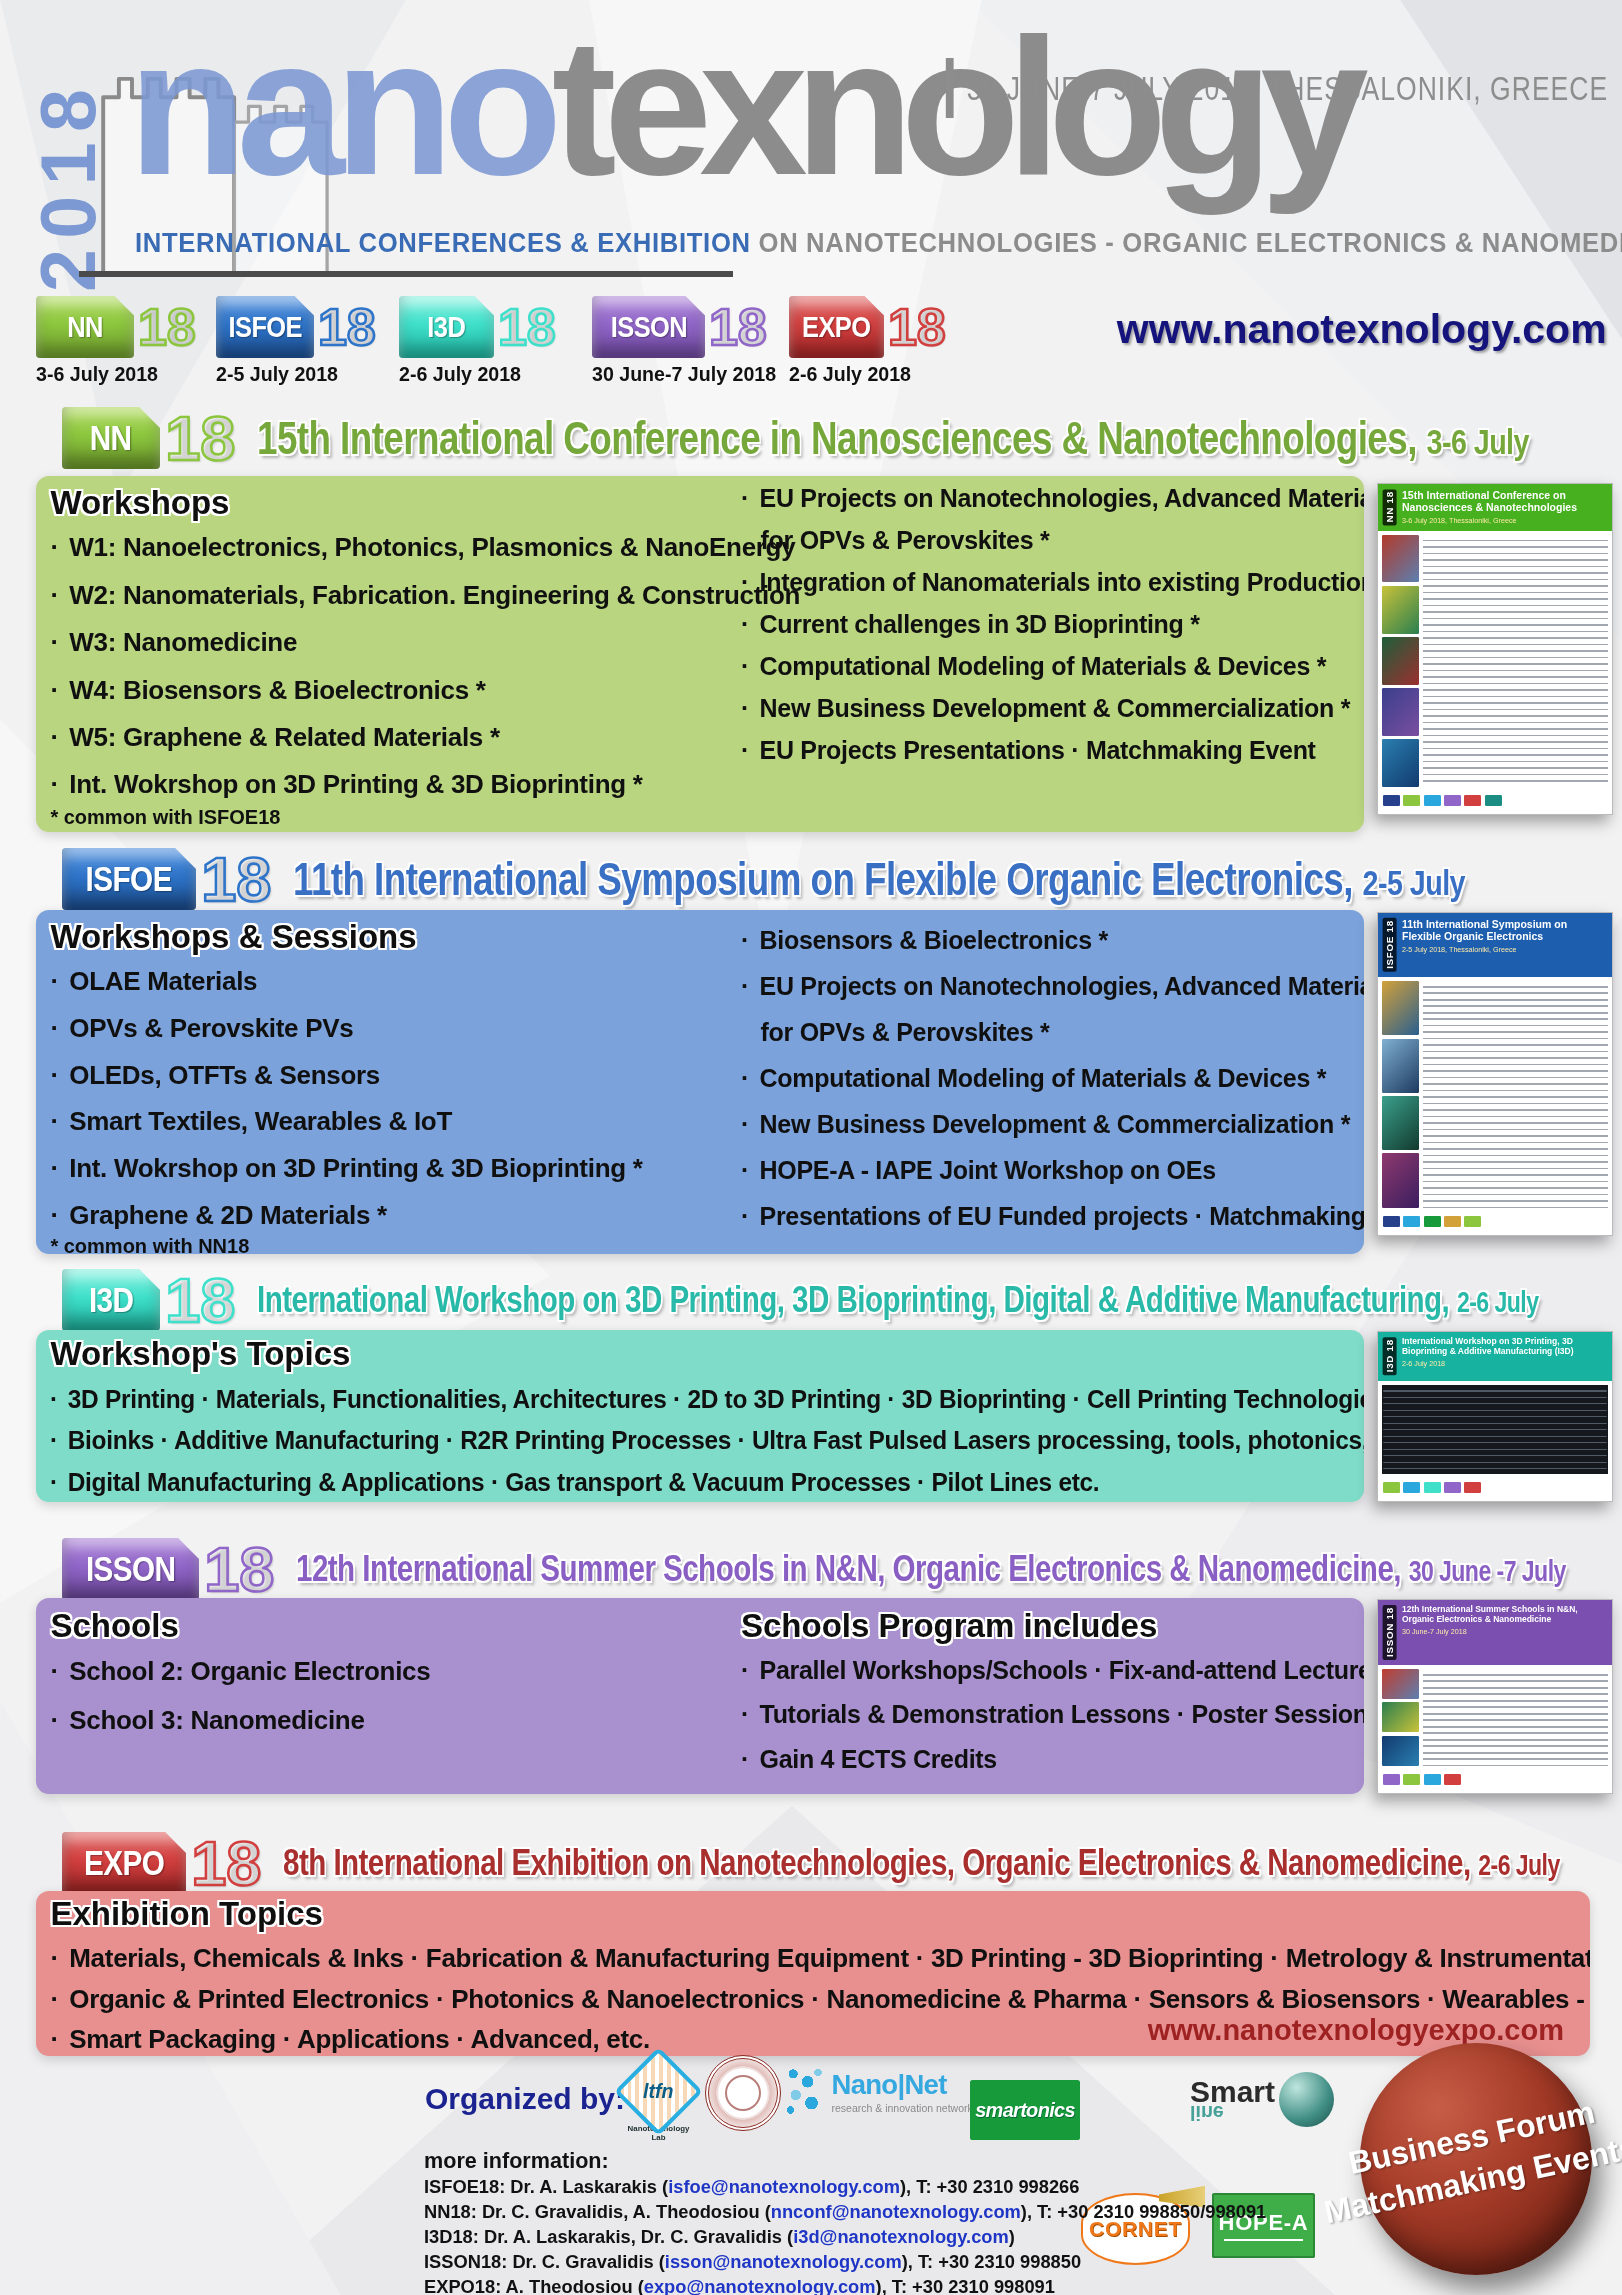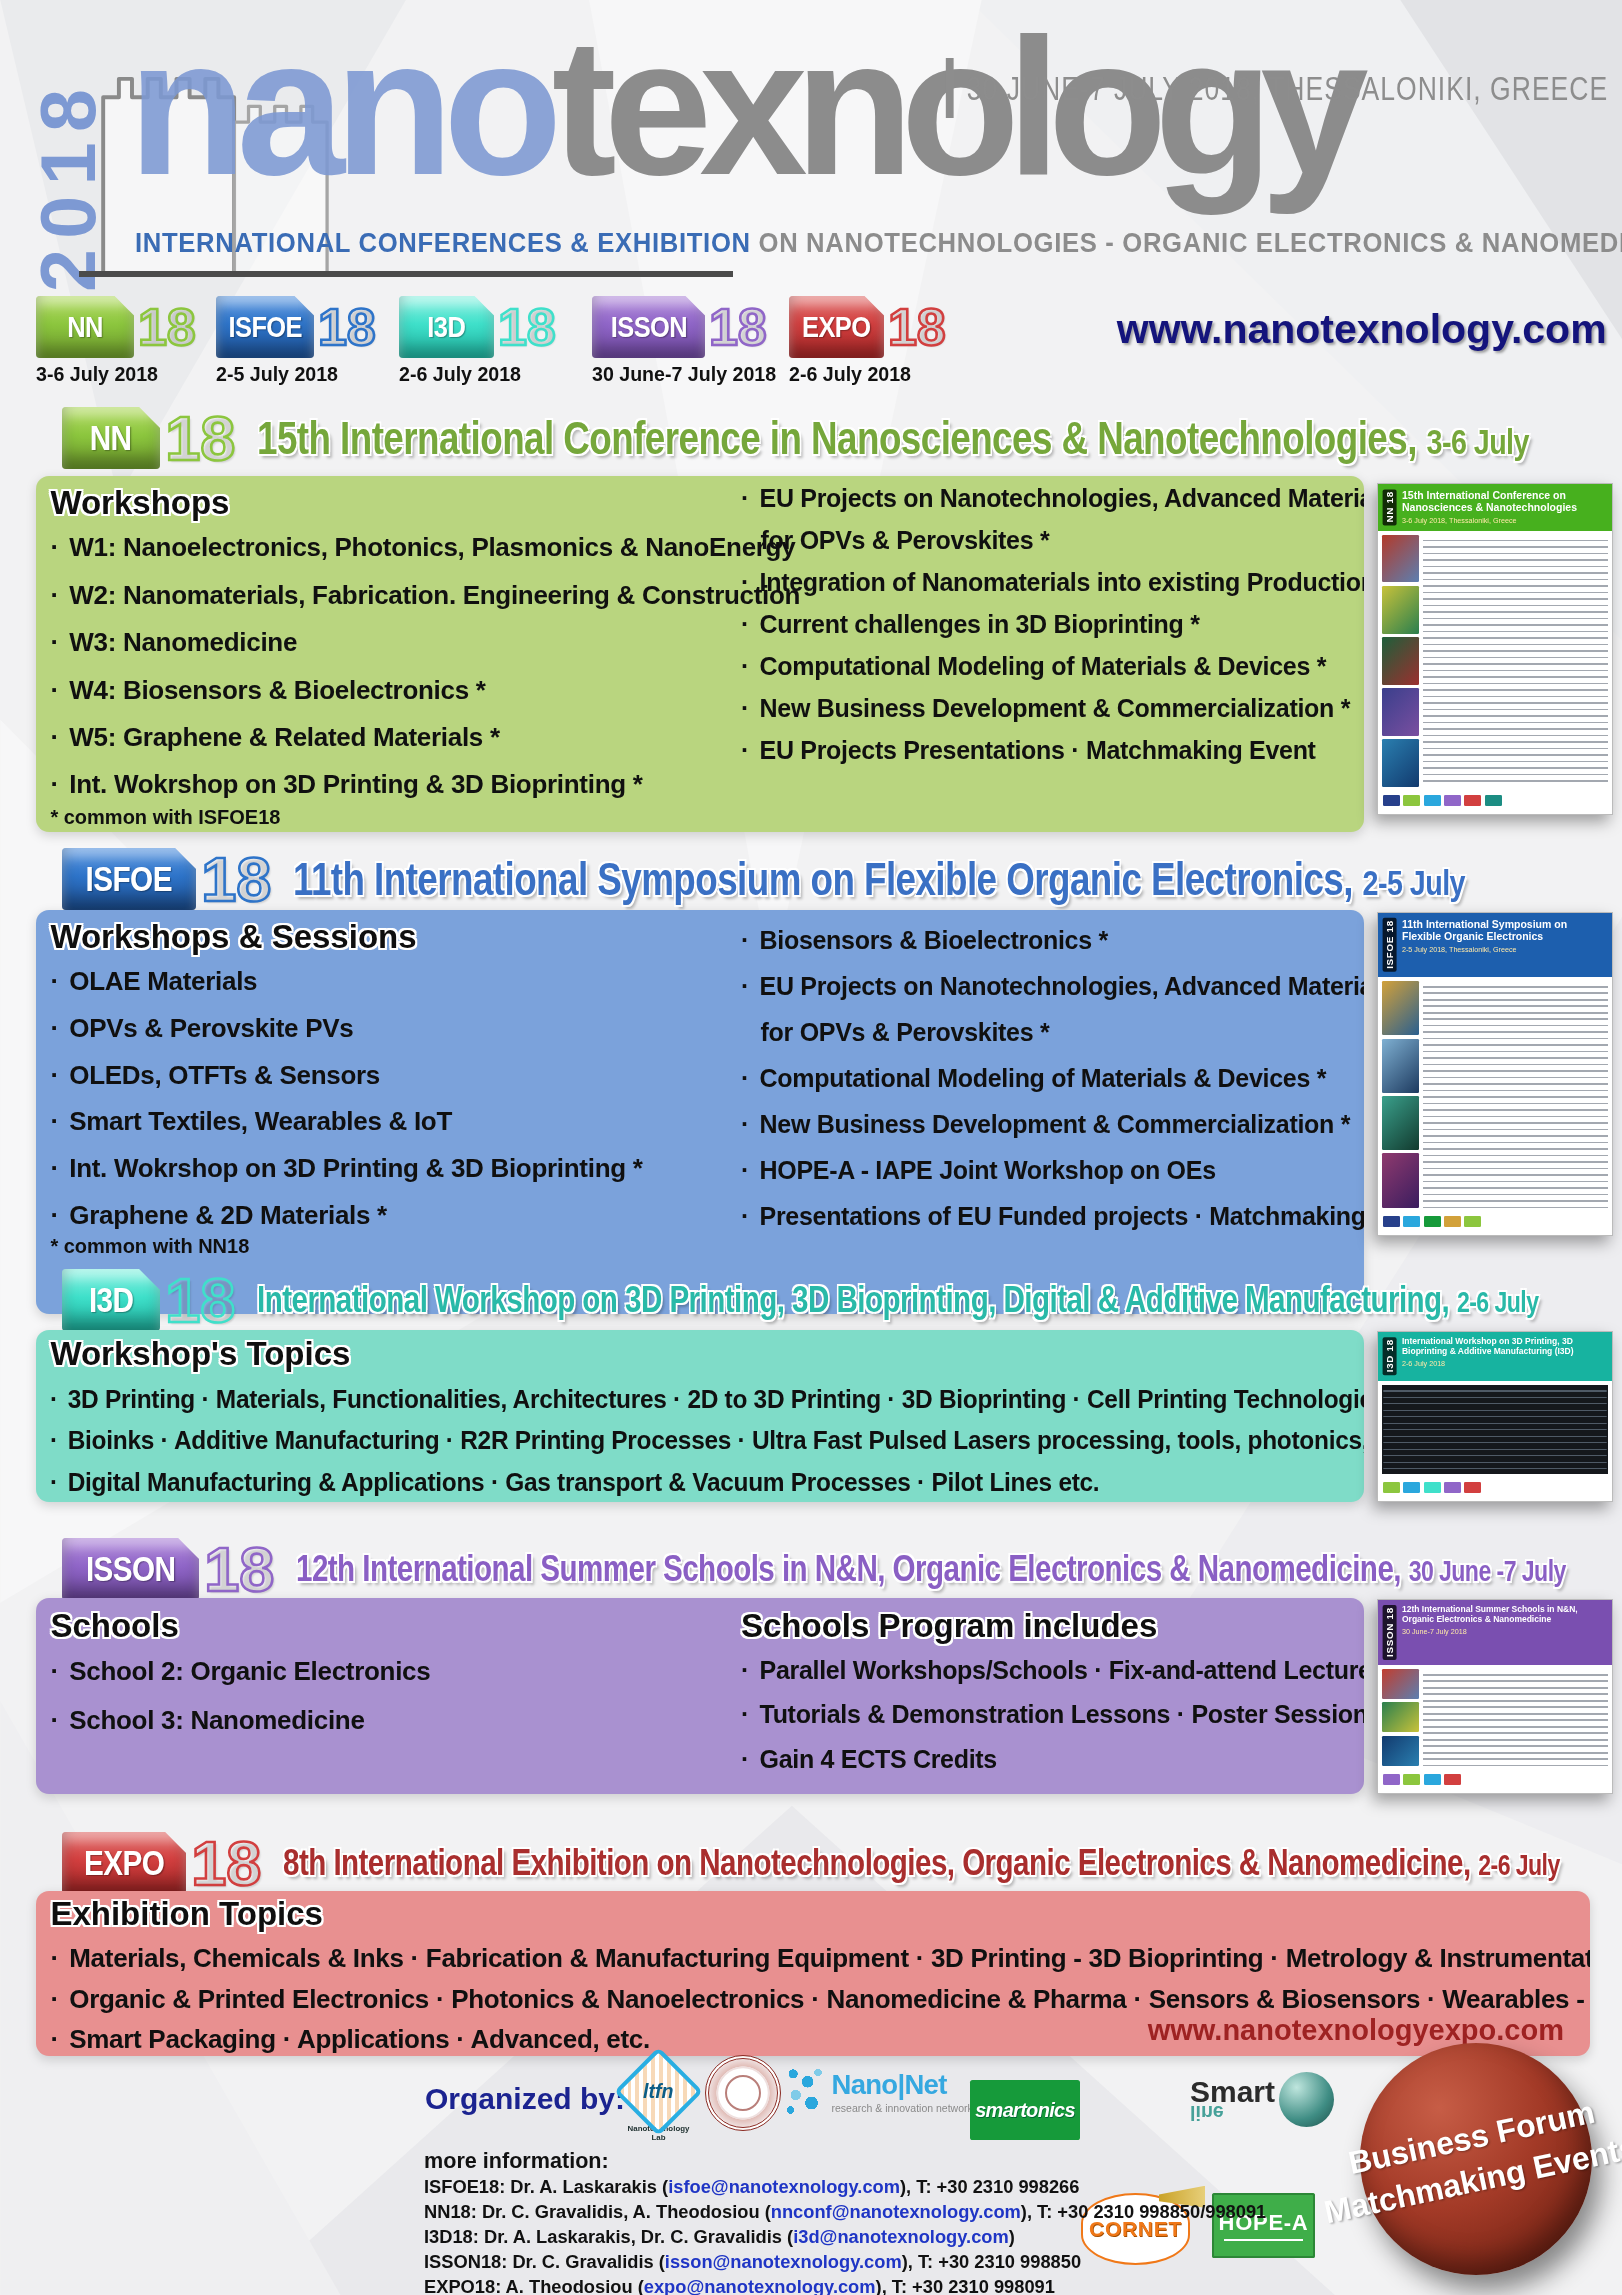--- a/index.html
+++ b/index.html
@@ -312,21 +312,21 @@
     </div>
   </div>
 
   <div class="sec-head" style="top:843px">
     <div class="hbadge bg-isfoe" style="width:134px">
         <span class="hlabel">ISFOE</span>
       </div>
     <span class="h18 st-isfoe">18</span>
     <span class="stitle t-isfoe"><span>11th International Symposium on Flexible Organic Electronics,</span> <span class="dates">2-5 July</span></span>
   </div>
-  <div class="box" style="top:910px;height:404px;background:#7ba2db">
+  <div class="box" style="top:910px;height:344px;background:#7ba2db">
     <div class="col" style="left:14.4px;top:7.9px;width:684px">
       <span class="colhead">Workshops &amp; Sessions</span>
       <div class="li" style="font-size:26px;margin-bottom:15.7px">OLAE Materials</div>
       <div class="li" style="font-size:26px;margin-bottom:15.7px">OPVs &amp; Perovskite PVs</div>
       <div class="li" style="font-size:26px;margin-bottom:15.7px">OLEDs, OTFTs &amp; Sensors</div>
       <div class="li" style="font-size:26px;margin-bottom:15.7px">Smart Textiles, Wearables &amp; IoT</div>
       <div class="li" style="font-size:26px;margin-bottom:15.7px">Int. Wokrshop on 3D Printing &amp; 3D Bioprinting *</div>
       <div class="li" style="font-size:26px;margin-bottom:3.9px">Graphene &amp; 2D Materials *</div>
       <div class="foot">* common with NN18</div>
     </div>

